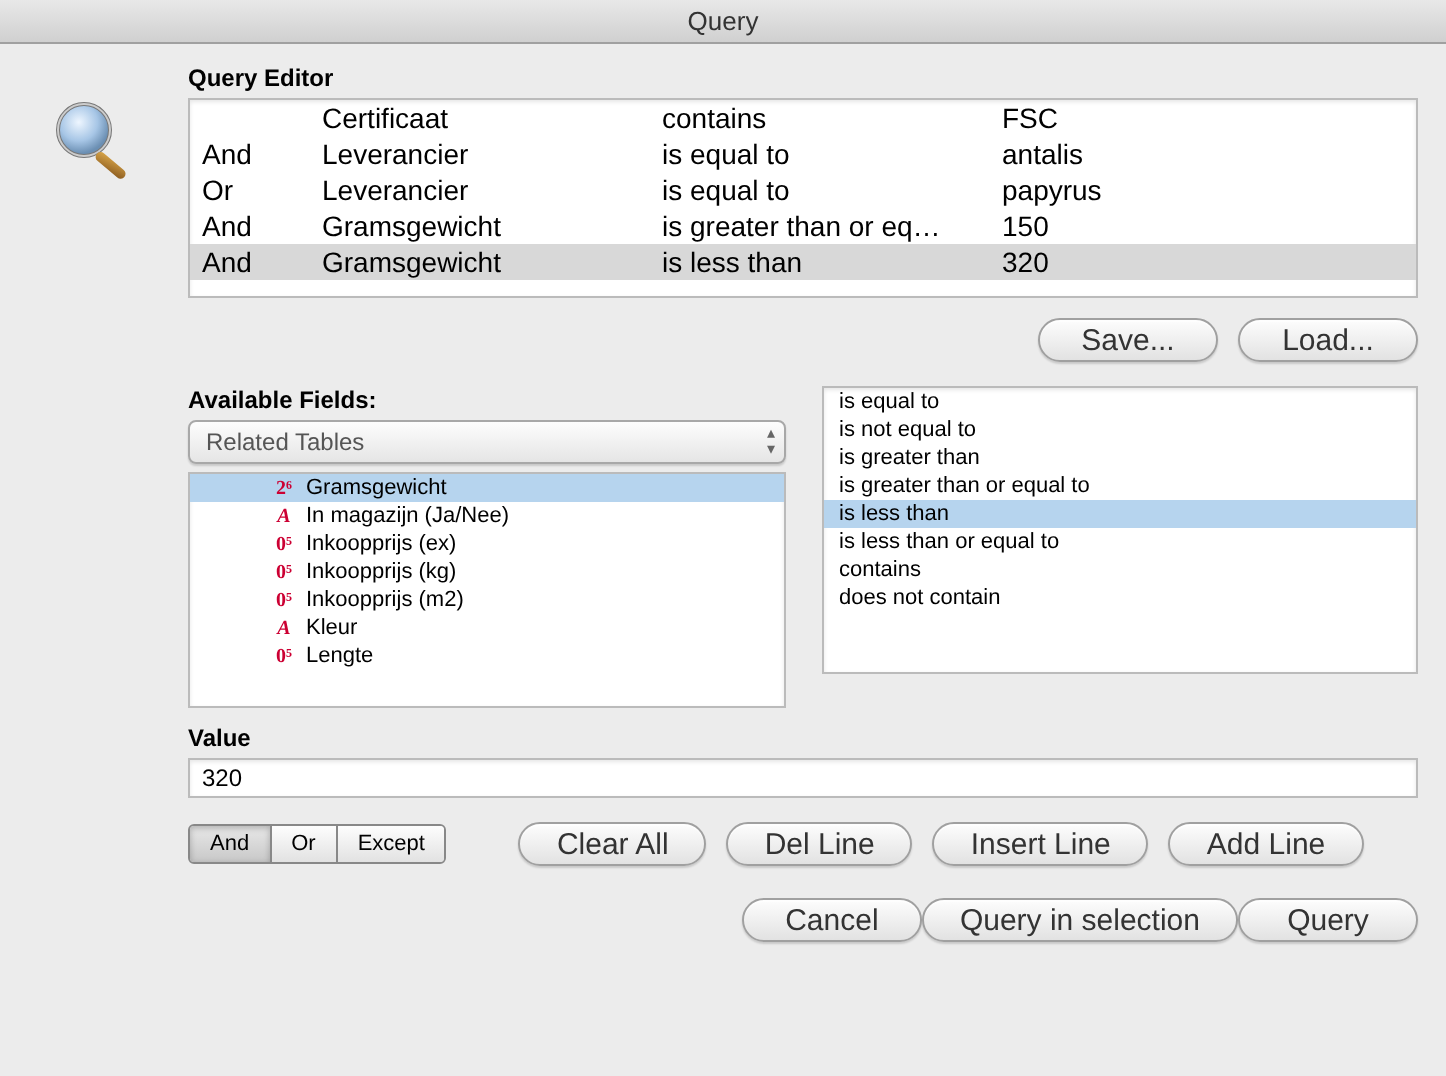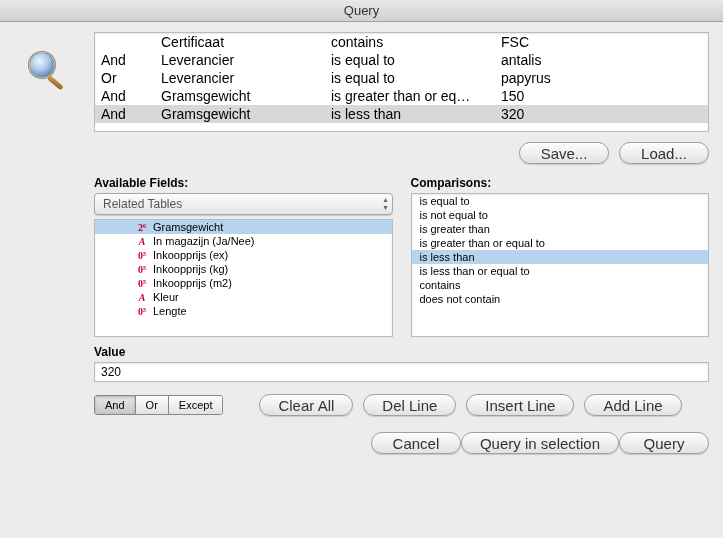--- a/index.html
+++ b/index.html
@@ -173,20 +173,21 @@
           </linearGradient>
         </defs>
         <circle cx="18" cy="18" r="13" fill="url(#g1)" stroke="#777" stroke-width="2"></circle>
         <circle cx="18" cy="18" r="13" fill="none" stroke="#ccc" stroke-width="1"></circle>
         <rect x="26" y="28" width="18" height="5" rx="2.5" fill="url(#g2)" transform="rotate(40 26 28)"></rect>
       </svg>
     </div>
   </div>
 
   <div class="main-col">
+    <div class="section-label">Query Editor</div>
     <div class="query-table">
       <table>
           <tbody id="query-rows">
             <tr>
               <td class="col-conj"></td>
               <td class="col-field">Certificaat</td>
               <td class="col-comp">contains</td>
               <td>FSC</td>
             </tr>
             <tr>
@@ -254,21 +255,20 @@
               <span class="field-icon icon-a">A</span>
               <span>Kleur</span>
             </div>
             <div class="list-item">
               <span class="field-icon icon-05">0⁵</span>
               <span>Lengte</span>
             </div>
           </div>
       </div>
       <div class="right-col">
-        <div class="section-label">Comparisons:</div>
         <div class="list-box" style="height:144px" id="comp-list">
             <div class="comp-item">is equal to</div>
             <div class="comp-item">is not equal to</div>
             <div class="comp-item">is greater than</div>
             <div class="comp-item">is greater than or equal to</div>
             <div class="comp-item selected">is less than</div>
             <div class="comp-item">is less than or equal to</div>
             <div class="comp-item">contains</div>
             <div class="comp-item">does not contain</div>
           </div>

